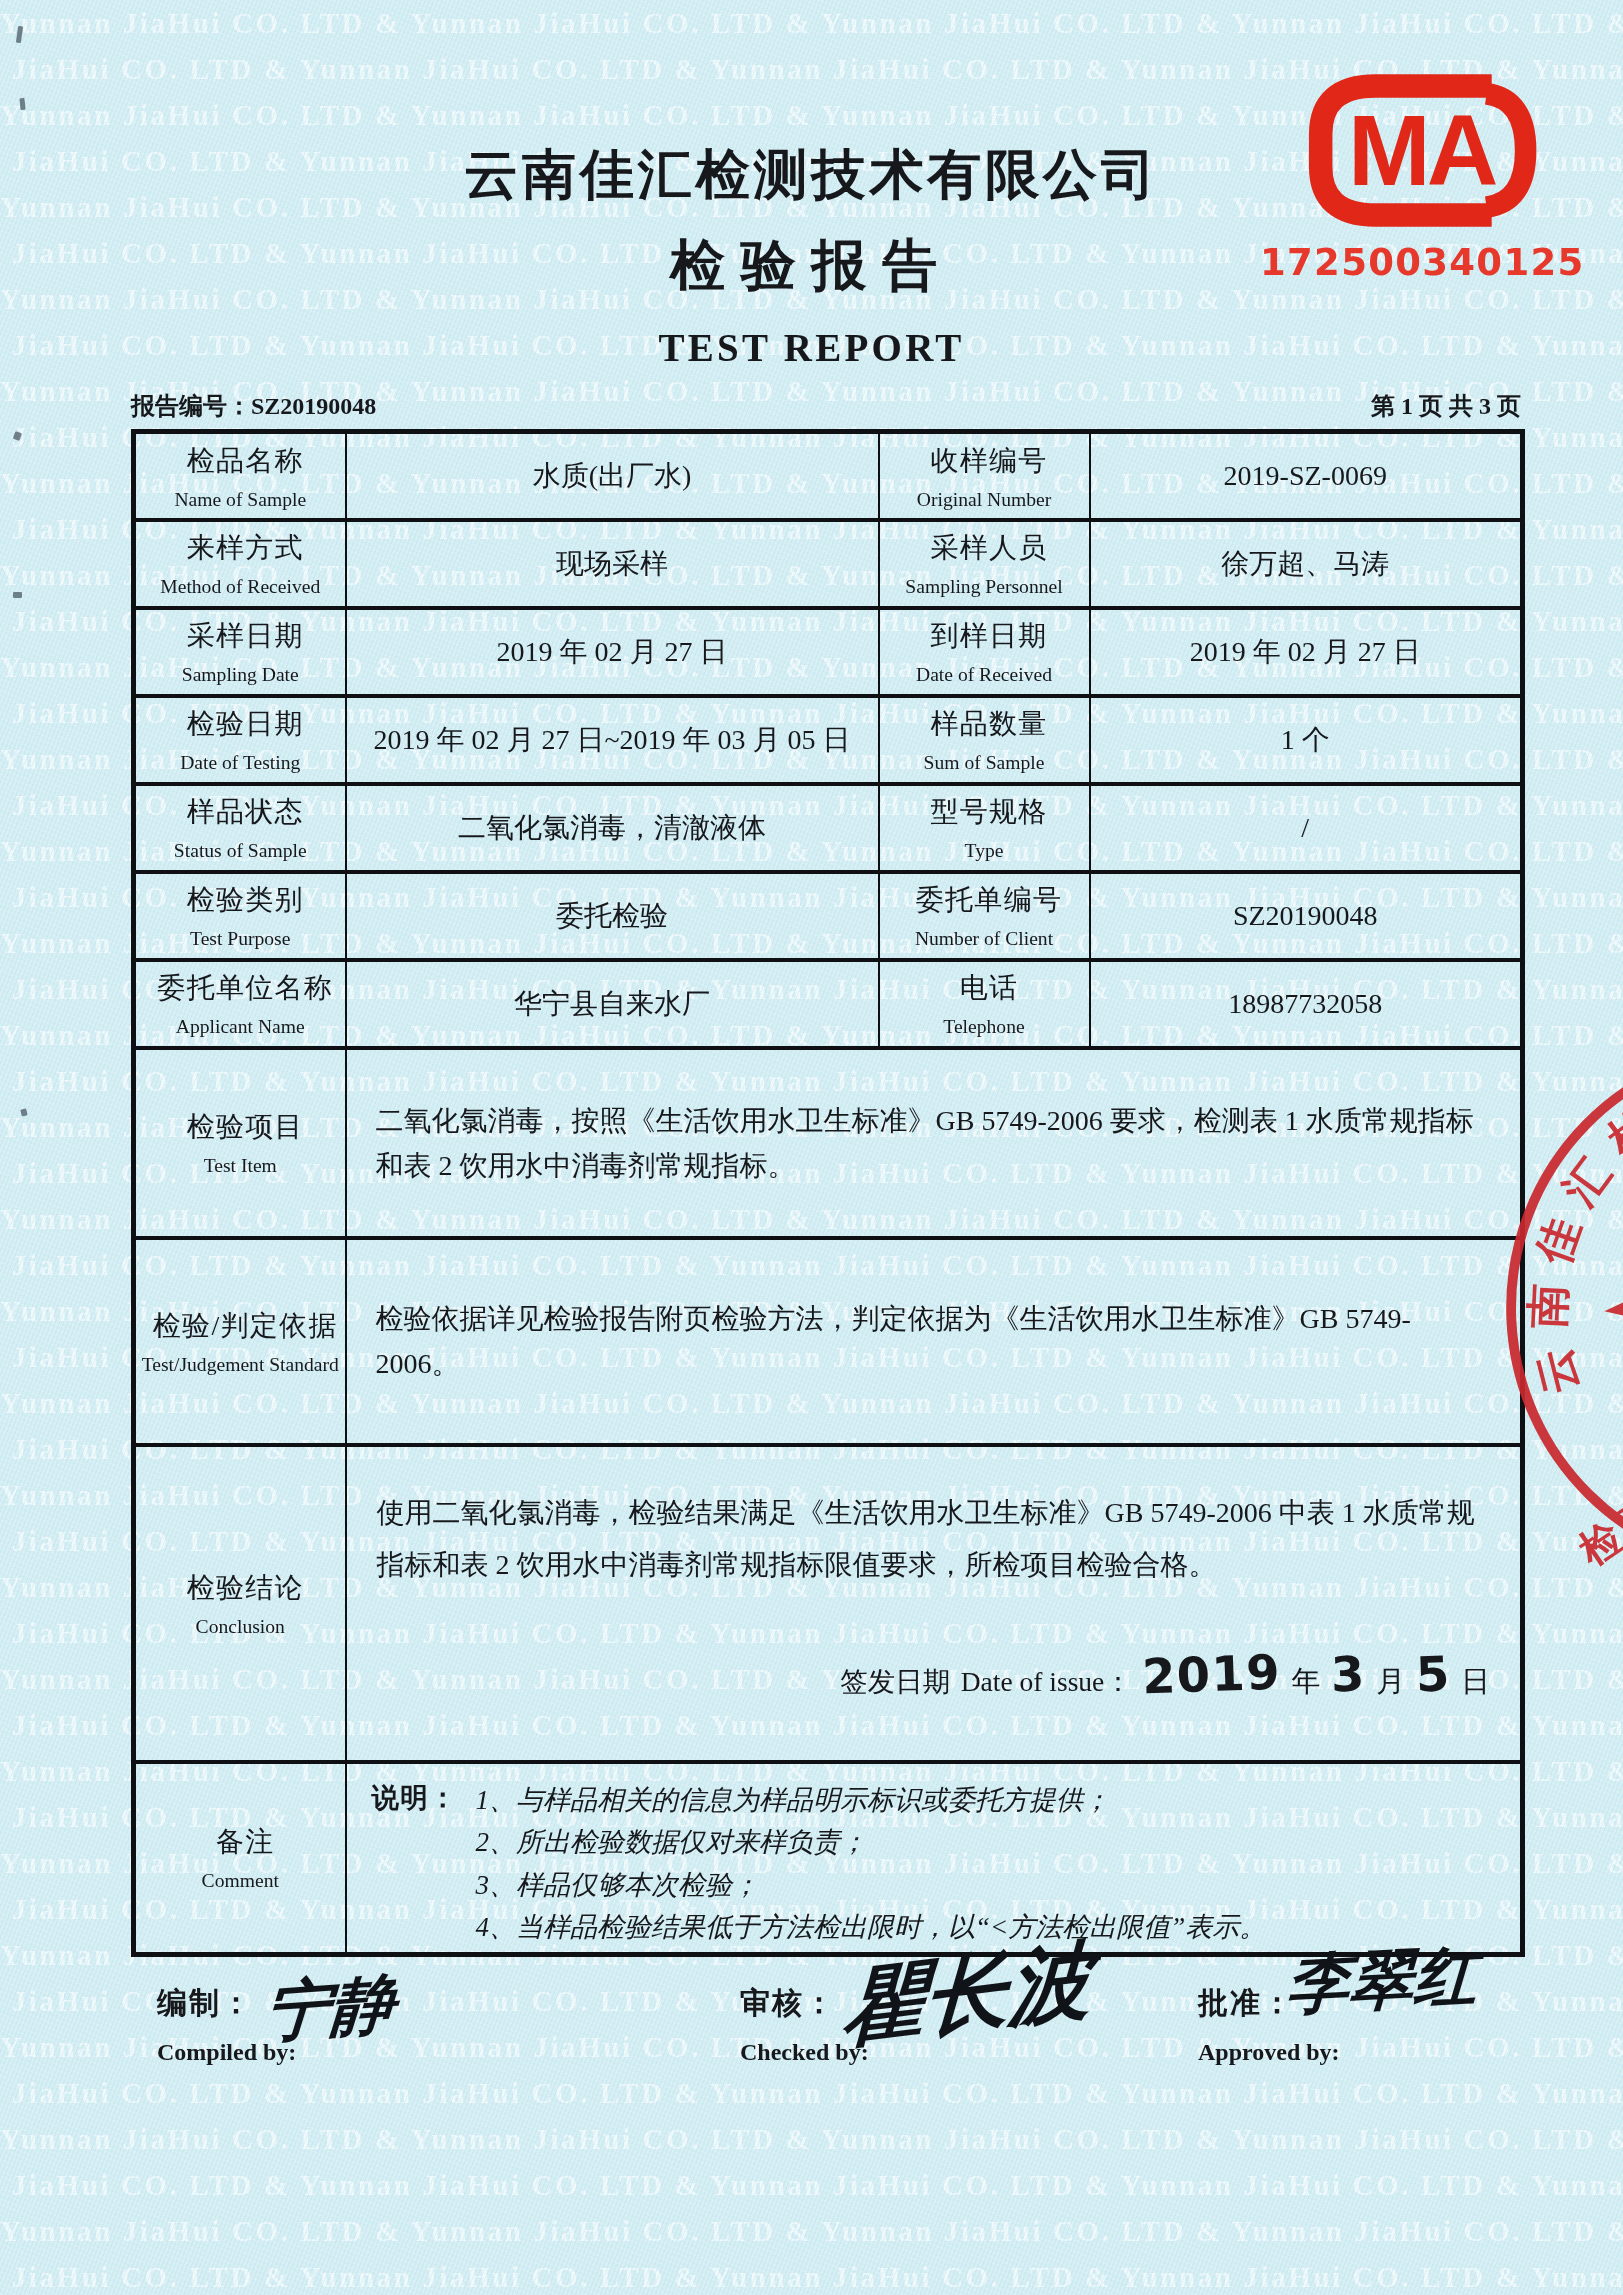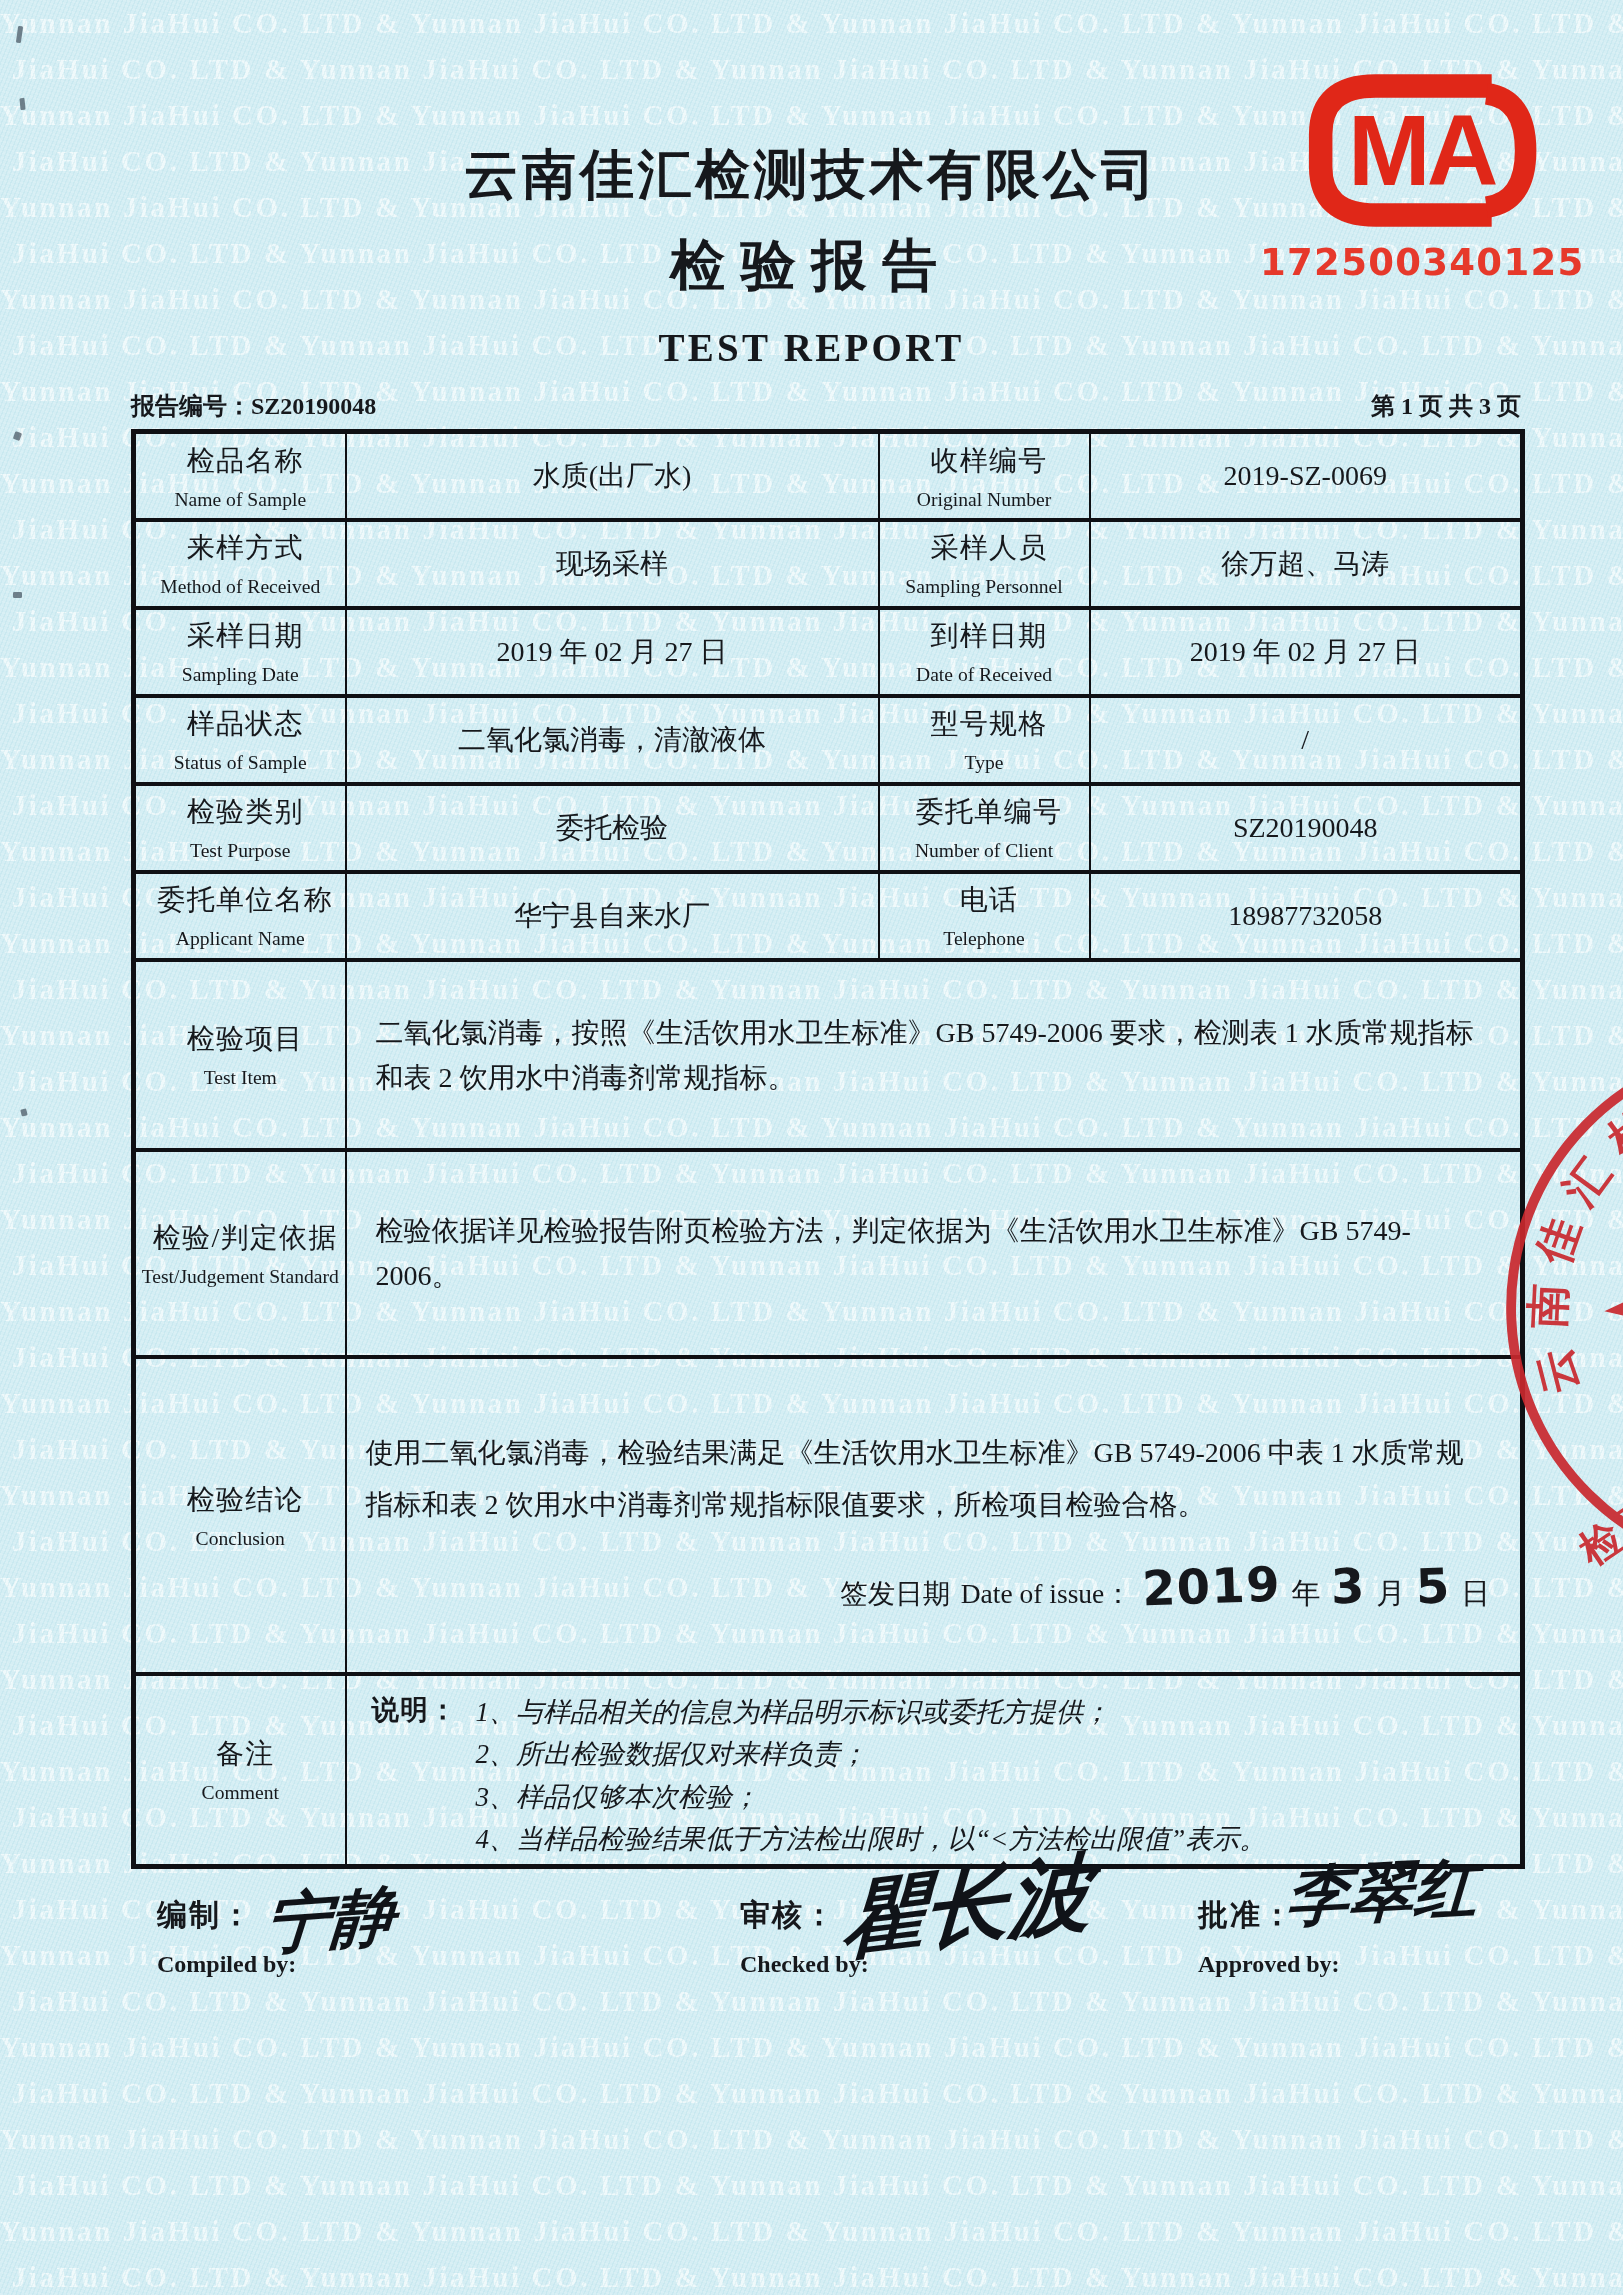--- a/index.html
+++ b/index.html
@@ -43,21 +43,21 @@
   .lab .zh{font-size:28px;letter-spacing:1.3px;margin-left:10px;}
   .lab .en{font-size:19.6px;margin-top:7.9px;line-height:1.18;}
   td.val{text-align:center;vertical-align:middle;font-size:28px;padding:5.2px 11.8px;}
   tr.hrow{height:88px;}
   tr.hitem{height:190px;}
   tr.hstd{height:207px;}
   tr.hconc{height:317px;}
   tr.hcomm{height:185px;}
   td.paragraph{ text-align:left;vertical-align:middle;font-size:28px;line-height:1.62;padding:0 29px;}
   td.cell-conclusion{position:relative;vertical-align:top;text-align:left;}
-  .concl-text{padding:39px 29px 0 18px;font-size:28px;line-height:1.85;margin-top:28px;}
+  .concl-text{padding:39px 29px 0 29px;font-size:28px;line-height:1.85;}
   .issue-line{position:absolute;right:30px;bottom:58px;display:flex;align-items:baseline;gap:10.5px;font-size:27.5px;white-space:nowrap;}
   .issue-line .en{font-size:27.5px;}
   .issue-line .hw{font-family:"DejaVu Sans","Liberation Sans",sans-serif;font-weight:bold;
     font-size:48px;transform:rotate(-2deg);letter-spacing:1.3px;}
   .issue-line .unit{font-size:29px;}
   td.cell-comment{position:relative;vertical-align:top;text-align:left;}
   .comment-prefix{position:absolute;left:25px;top:15.7px;font-size:27.5px;font-weight:bold;letter-spacing:1.3px;}
   .comment-items{padding:15.7px 19.6px 0 128px;}
   .comment-items > div{font-size:27px;line-height:1.48;margin-bottom:2.6px;font-style:italic;}
 
@@ -217,20 +217,32 @@
                 <div class="en">Sampling Date</div>
               </td>
           <td class="val">2019 年 02 月 27 日</td>
           <td class="lab">
                 <div class="zh">到样日期</div>
                 <div class="en">Date of Received</div>
               </td>
           <td class="val">2019 年 02 月 27 日</td>
         </tr>
 
+        <tr class="hrow">
+          <td class="lab">
+                <div class="zh">检验日期</div>
+                <div class="en">Date of Testing</div>
+              </td>
+          <td class="val">2019 年 02 月 27 日~2019 年 03 月 05 日</td>
+          <td class="lab">
+                <div class="zh">样品数量</div>
+                <div class="en">Sum of Sample</div>
+              </td>
+          <td class="val">1 个</td>
+        </tr>
 
         <tr class="hrow">
           <td class="lab">
                 <div class="zh">样品状态</div>
                 <div class="en">Status of Sample</div>
               </td>
           <td class="val">二氧化氯消毒，清澈液体</td>
           <td class="lab">
                 <div class="zh">型号规格</div>
                 <div class="en">Type</div>

